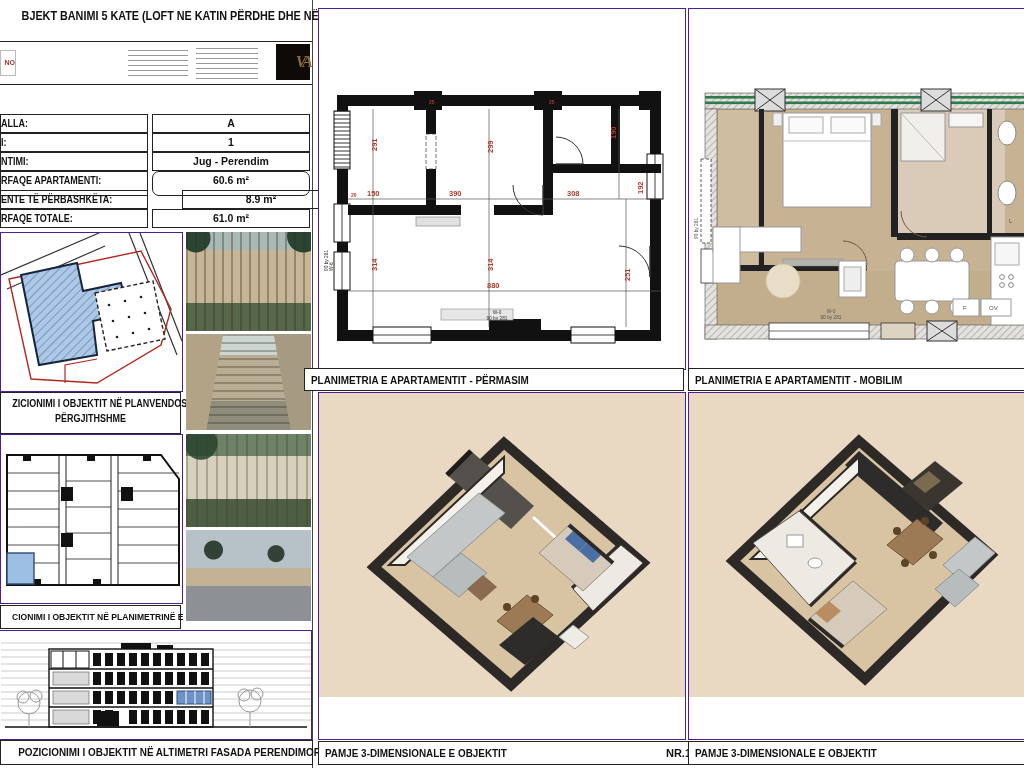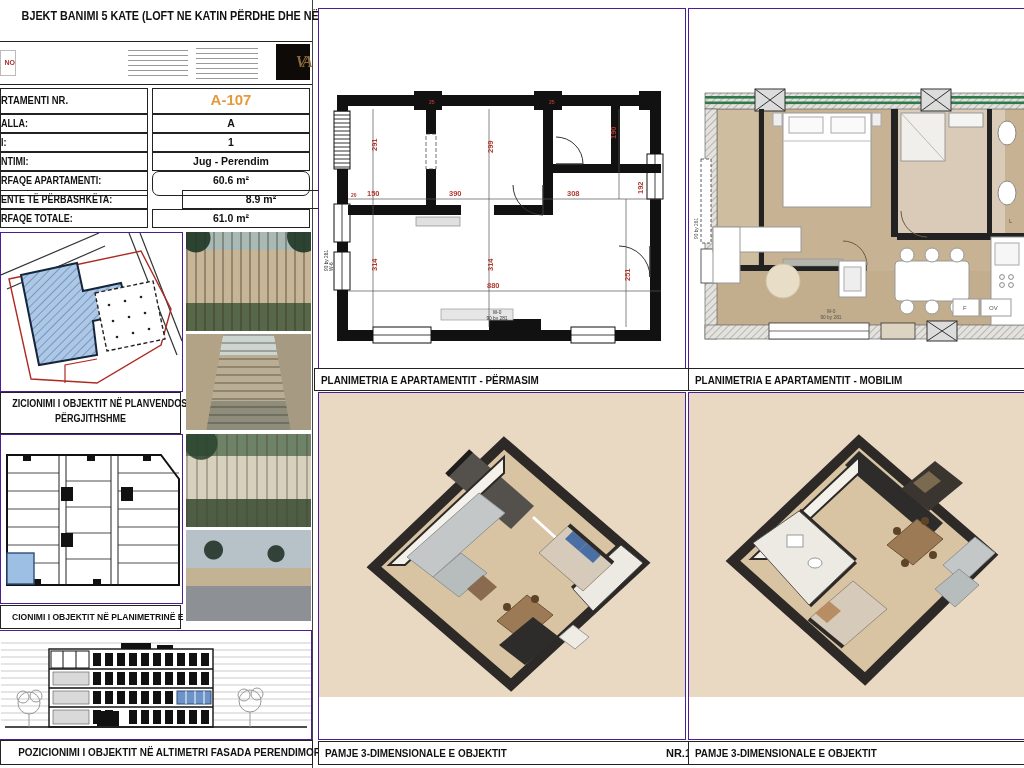--- a/index.html
+++ b/index.html
@@ -76,24 +76,20 @@
     <div id="title-block" class="abs">
       <div class="l1"><span class="condC">BJEKT BANIMI 5 KATE (LOFT NE KATIN PËRDHE DHE NË KATIN E FUNDIT)</span></div>
     </div>
 
     <div id="logo-strip" class="abs"></div>
     <div id="logo-left" class="abs">NO</div>
     <div class="abs fineprint" style="left:128px;top:48px;width:60px;height:30px;"></div>
     <div class="abs fineprint" style="left:196px;top:46px;width:62px;height:34px;"></div>
     <div id="logo-box" class="abs">VA</div>
 
-    <div class="trow" style="top:88px;height:24px;">
-      <div class="tlab" style="line-height:22px;font-size:10.5px;"><span class="cond">RTAMENTI NR.</span></div>
-      <div class="tval big" style="line-height:22px;">A-107</div>
-    </div>
     <div class="trow" style="top:114px;height:17px;">
       <div class="tlab"><span class="cond">ALLA:</span></div>
       <div class="tval" style="line-height:17px;">A</div>
     </div>
     <div class="trow" style="top:133px;height:17px;">
       <div class="tlab"><span class="cond">I:</span></div>
       <div class="tval" style="line-height:17px;">1</div>
     </div>
     <div class="trow" style="top:152px;height:17px;">
       <div class="tlab"><span class="cond">NTIMI:</span></div>
@@ -364,21 +360,21 @@
       </g>
 
       <g fill="#333" font-size="4.8">
         <text transform="translate(7,262) rotate(-90)">90 by 281</text>
         <text transform="translate(12,262) rotate(-90)">W-6</text>
         <text x="176" y="305" text-anchor="middle">W-0</text>
         <text x="176" y="311" text-anchor="middle">90 by 281</text>
       </g>
     </svg>
   </div>
-  <div class="abs capbar" style="left:314px;top:368px;width:366px;height:21px;">
+  <div class="abs capbar" style="left:304px;top:368px;width:366px;height:21px;">
     <span class="cond">PLANIMETRIA E APARTAMENTIT - PËRMASIM</span>
   </div>
 
   <div class="abs panelbox beige" style="left:318px;top:392px;width:366px;height:346px;">
     <svg width="364" height="344" viewBox="0 0 364 344">
       <polygon points="183,50 322,170 190,292 53,174" fill="#d8c3a3" stroke="#2c2927" stroke-width="10" stroke-linejoin="miter"></polygon>
       <polygon points="150,58 213,113 190,136 126,82" fill="#54514d"></polygon>
       <line x1="150" y1="58" x2="126" y2="82" stroke="#1f1d1b" stroke-width="5"></line>
       <polygon points="68,172 183,64 183,80 84,172" fill="#f4f1ea" stroke="#2c2927" stroke-width="2"></polygon>
       <line x1="240" y1="100" x2="300" y2="152" stroke="#2c2927" stroke-width="6"></line>

